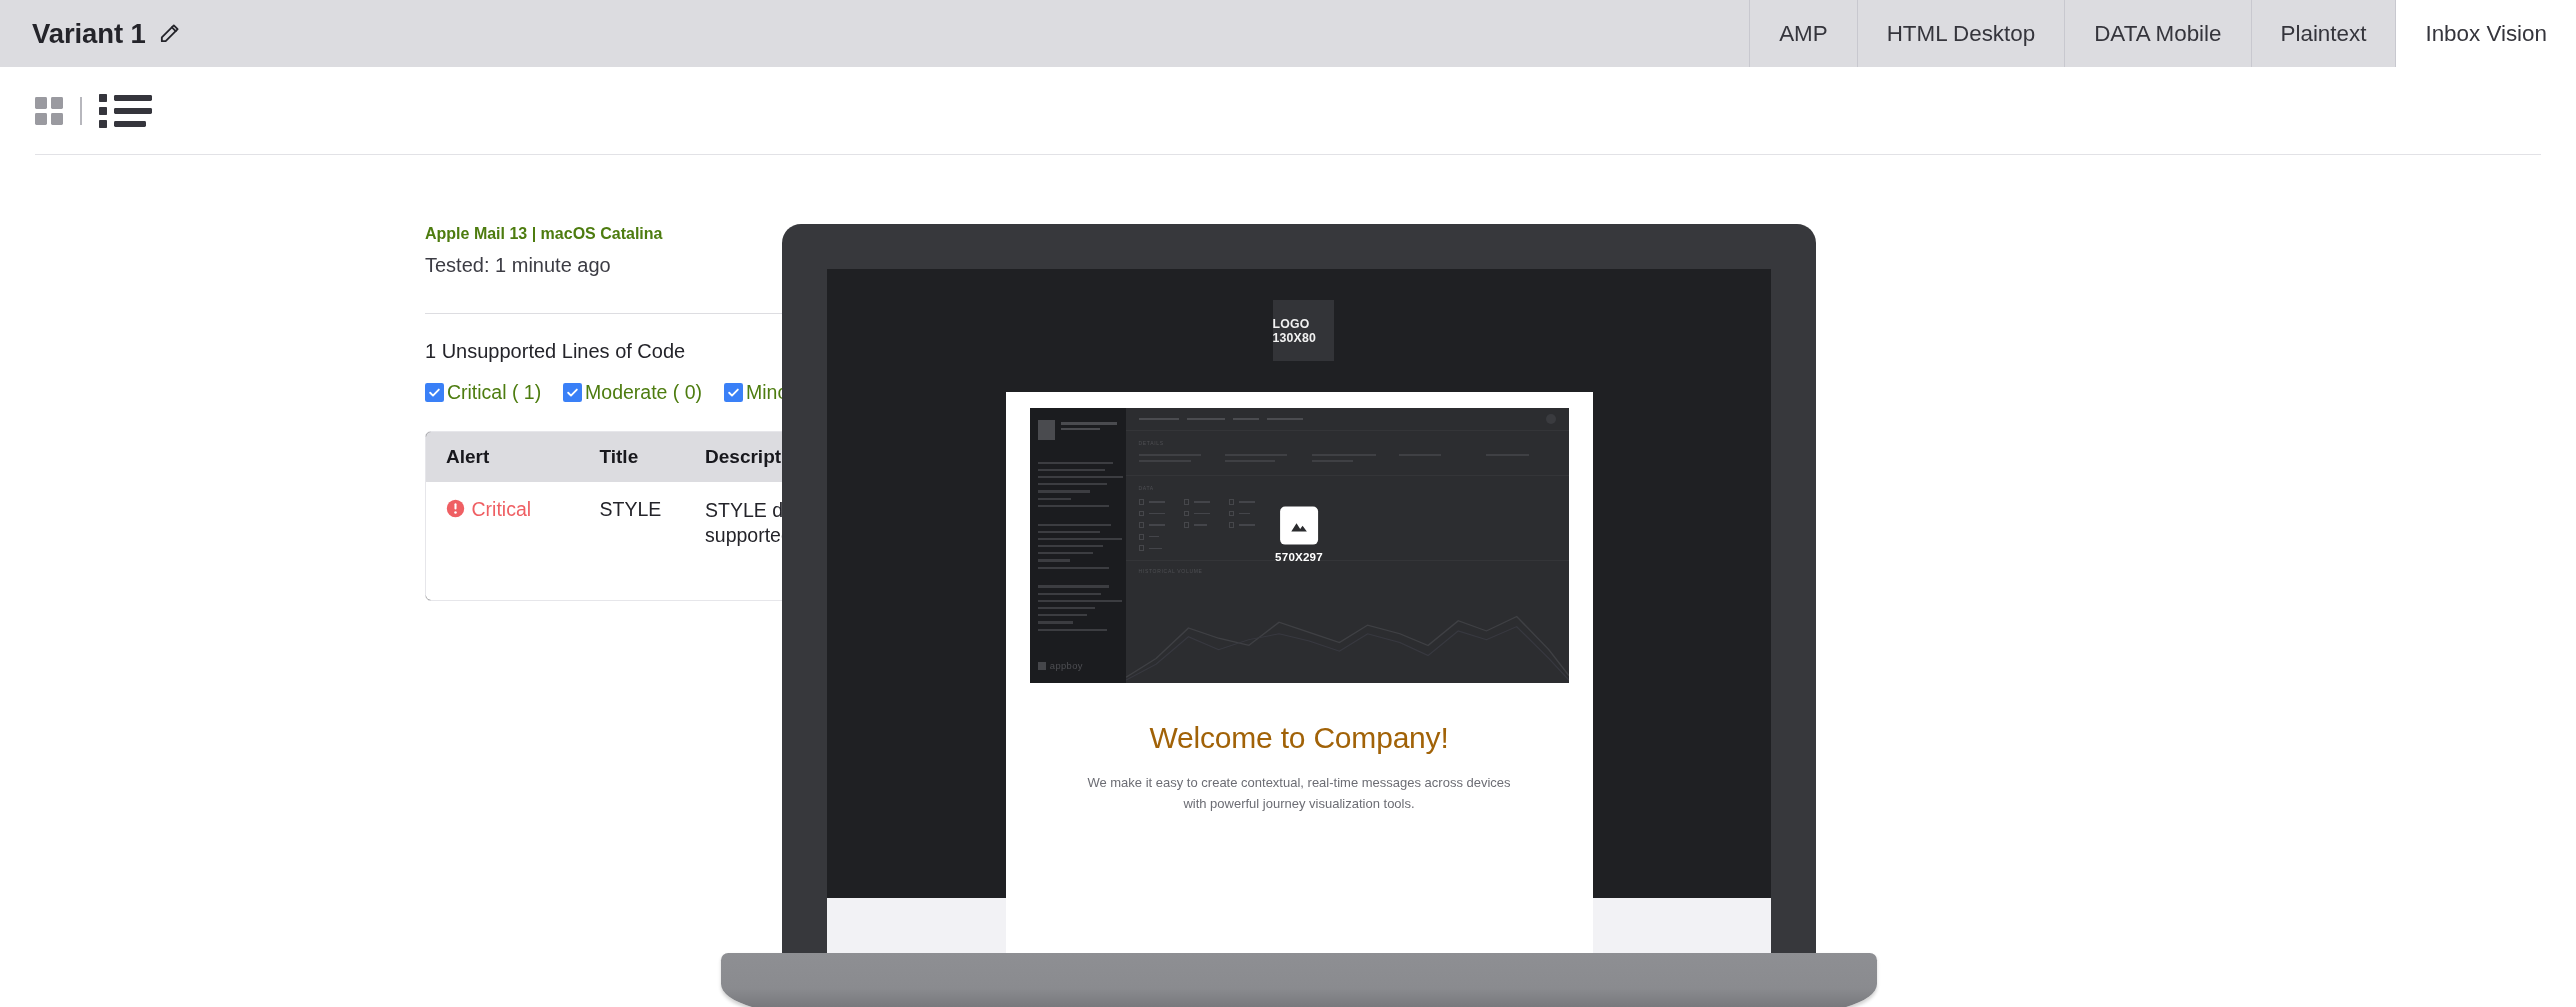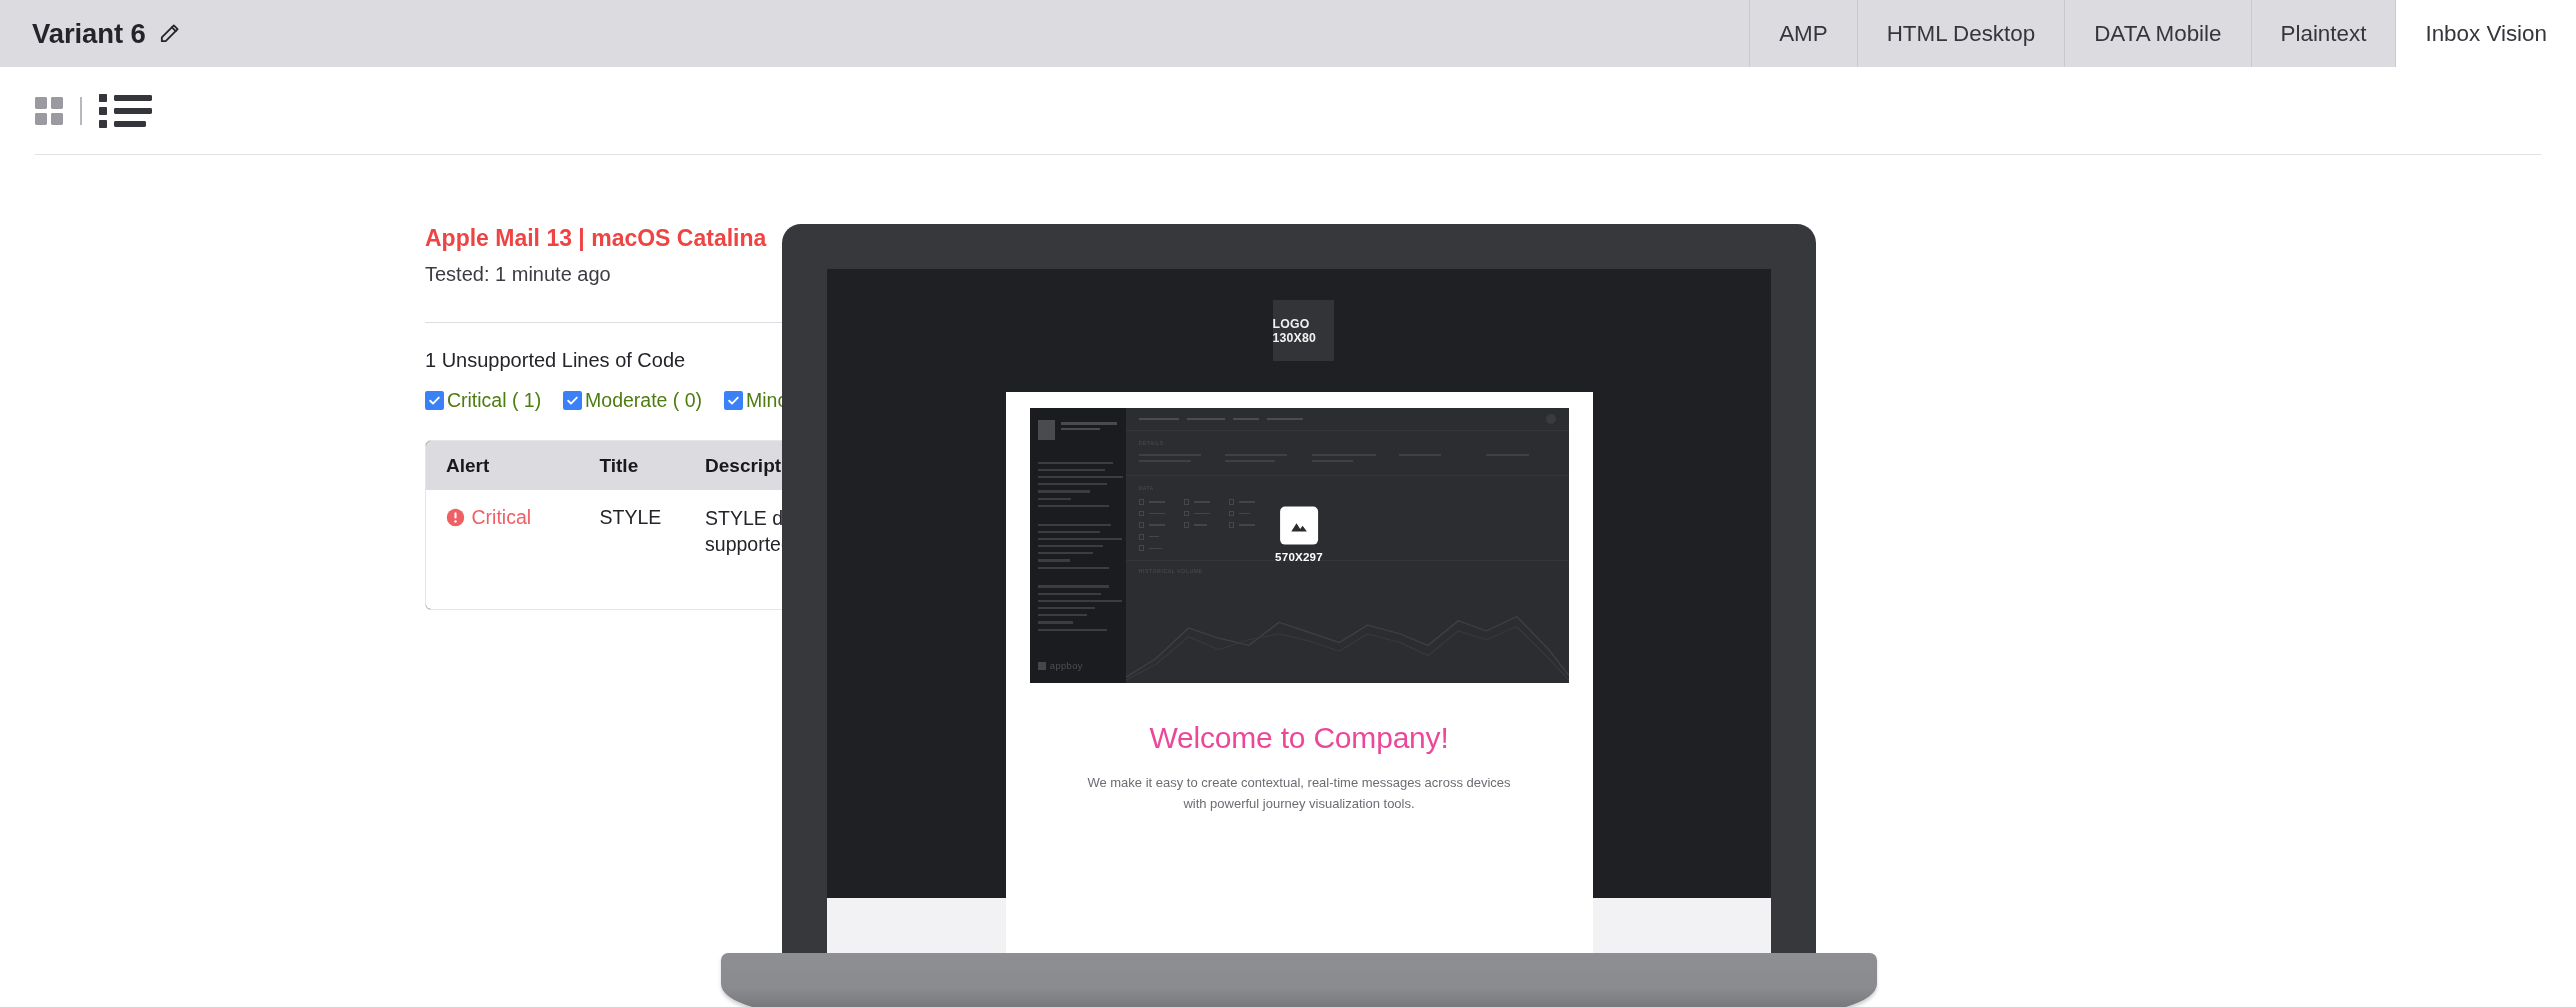--- a/index.html
+++ b/index.html
@@ -103,23 +103,23 @@
     width: 737px;
     padding-left: 425px;
   }
   .left-inner { width: 651px; }
   .head-row {
     display: flex;
     align-items: flex-start;
     justify-content: space-between;
   }
   .device-title {
-    font-size: 23px;
+    font-size: 16px;
     font-weight: bold;
-    color: #ef4444;
+    color: #4d7c0f;
     line-height: 1.25;
   }
   .tested-line {
     font-size: 20px;
     color: #3c3c44;
     margin-top: 10px;
   }
   .reprocess-btn {
     background: #2b3990;
     color: #ffffff;
@@ -328,21 +328,21 @@
     color: #ffffff; font-size: 11.6px; font-weight: bold;
     margin-top: 5.8px; letter-spacing: 0.2px;
   }
   .email-white-band {
     background: #ffffff;
     padding: 38px 43px 35px 43px;
     text-align: center;
   }
   .welcome-h {
     font-size: 30px;
-    color: #ec4899;
+    color: #a16207;
     font-weight: normal;
     letter-spacing: -0.2px;
   }
   .welcome-p {
     margin-top: 18px;
     font-size: 13px;
     color: #6c6d74;
     line-height: 1.6;
     max-width: 448px;
     margin-left: auto; margin-right: auto;
@@ -363,21 +363,21 @@
     border-radius: 7.2px 7.2px 108px 108px / 7.2px 7.2px 33px 33px;
     background: linear-gradient(to bottom, #8e8f93 0%, #8a8b8f 55%, #6e6f73 100%);
     box-shadow: 0 2.2px 3.6px rgba(0,0,0,0.18);
   }
 </style>
 </head>
 <body>
 
 <div class="header">
   <div class="header-left">
-    <span class="variant-title">Variant 6</span>
+    <span class="variant-title">Variant 1</span>
     <span class="pencil-icon">
       <svg width="23" height="23" viewBox="0 0 24 24" fill="none" stroke="#24242a" stroke-width="1.9" stroke-linecap="round" stroke-linejoin="round">
         <path d="M16.5 3.5l4 4L8 20H4v-4z"></path>
         <path d="M14.5 5.5l4 4"></path>
       </svg>
     </span>
   </div>
   <div class="header-tabs">
     <div class="tab">
         <span>AMP</span>

